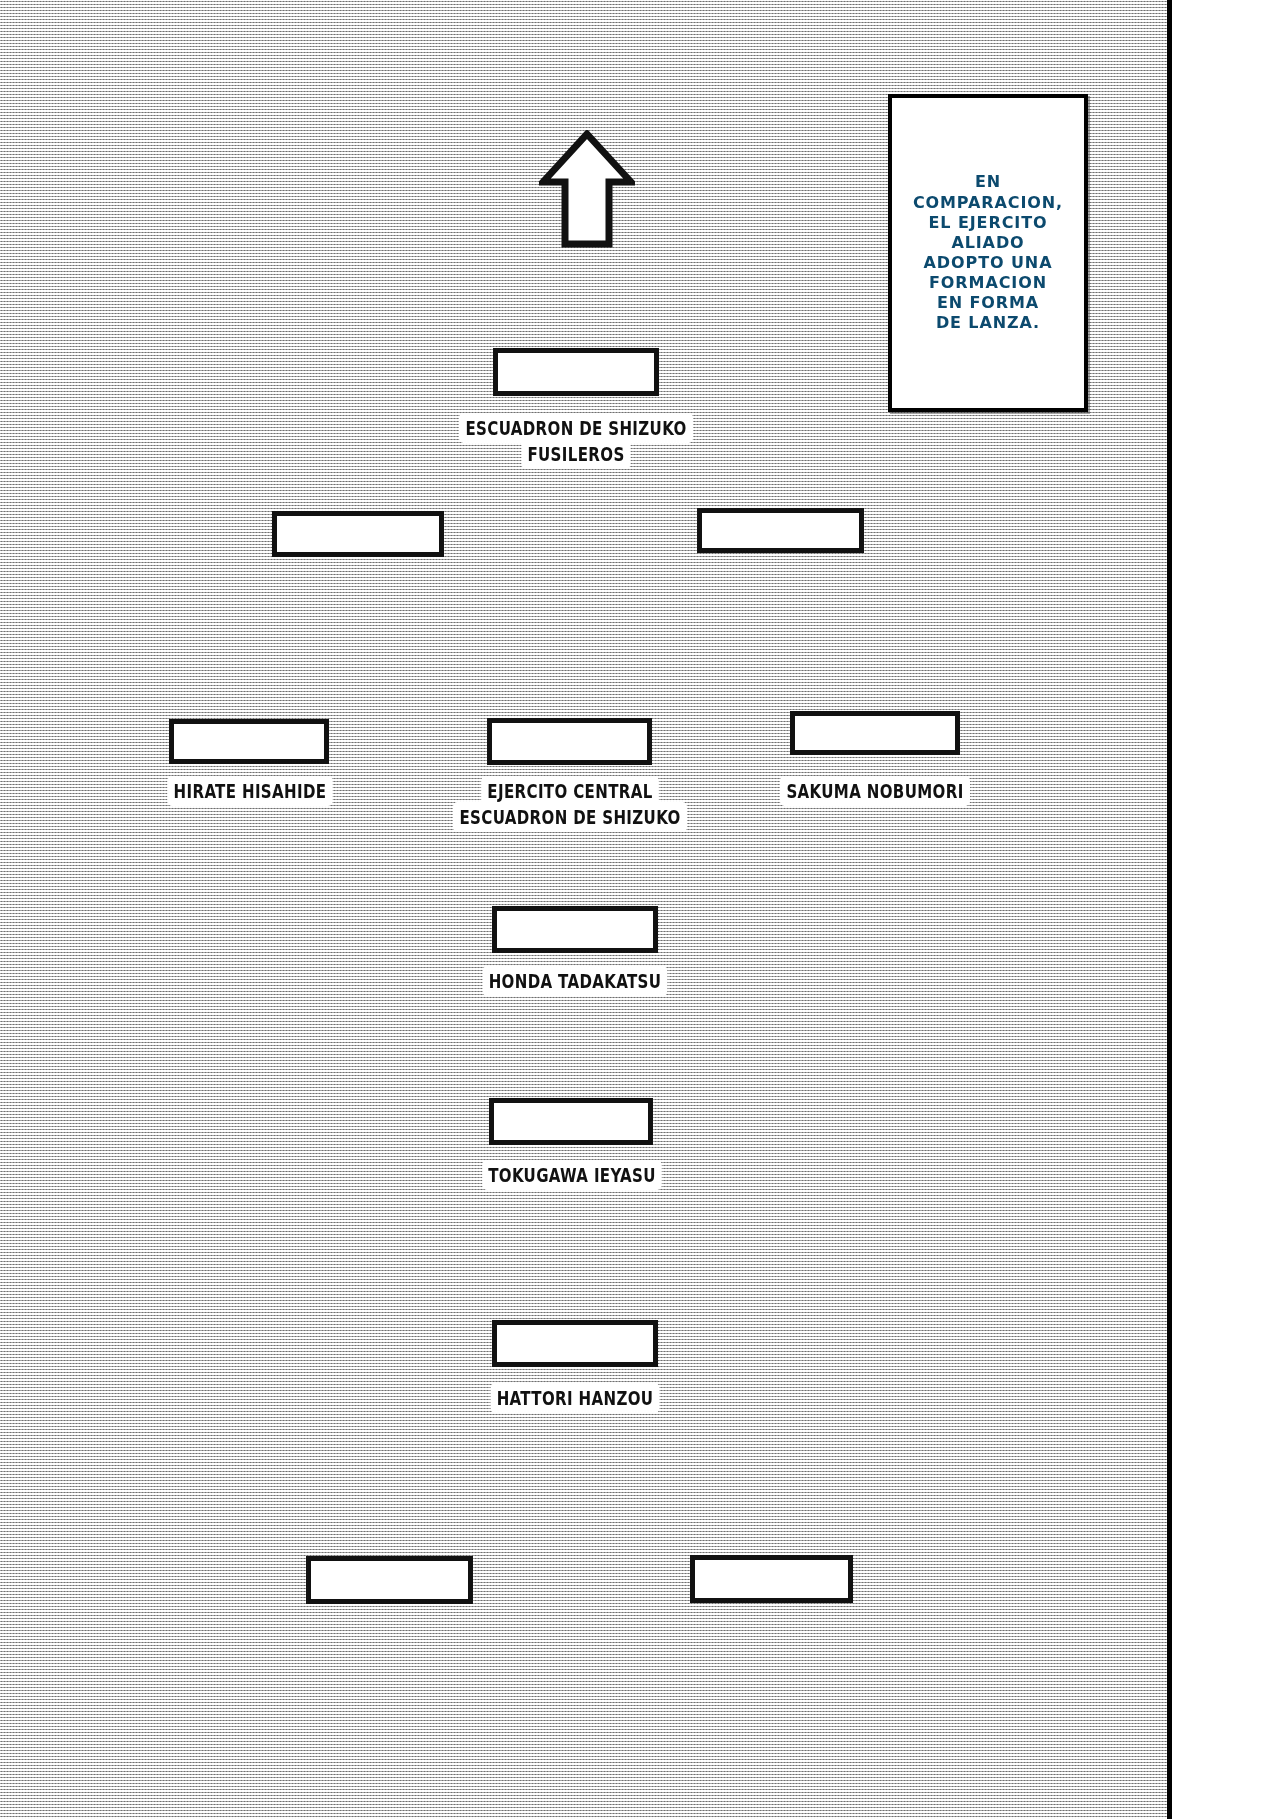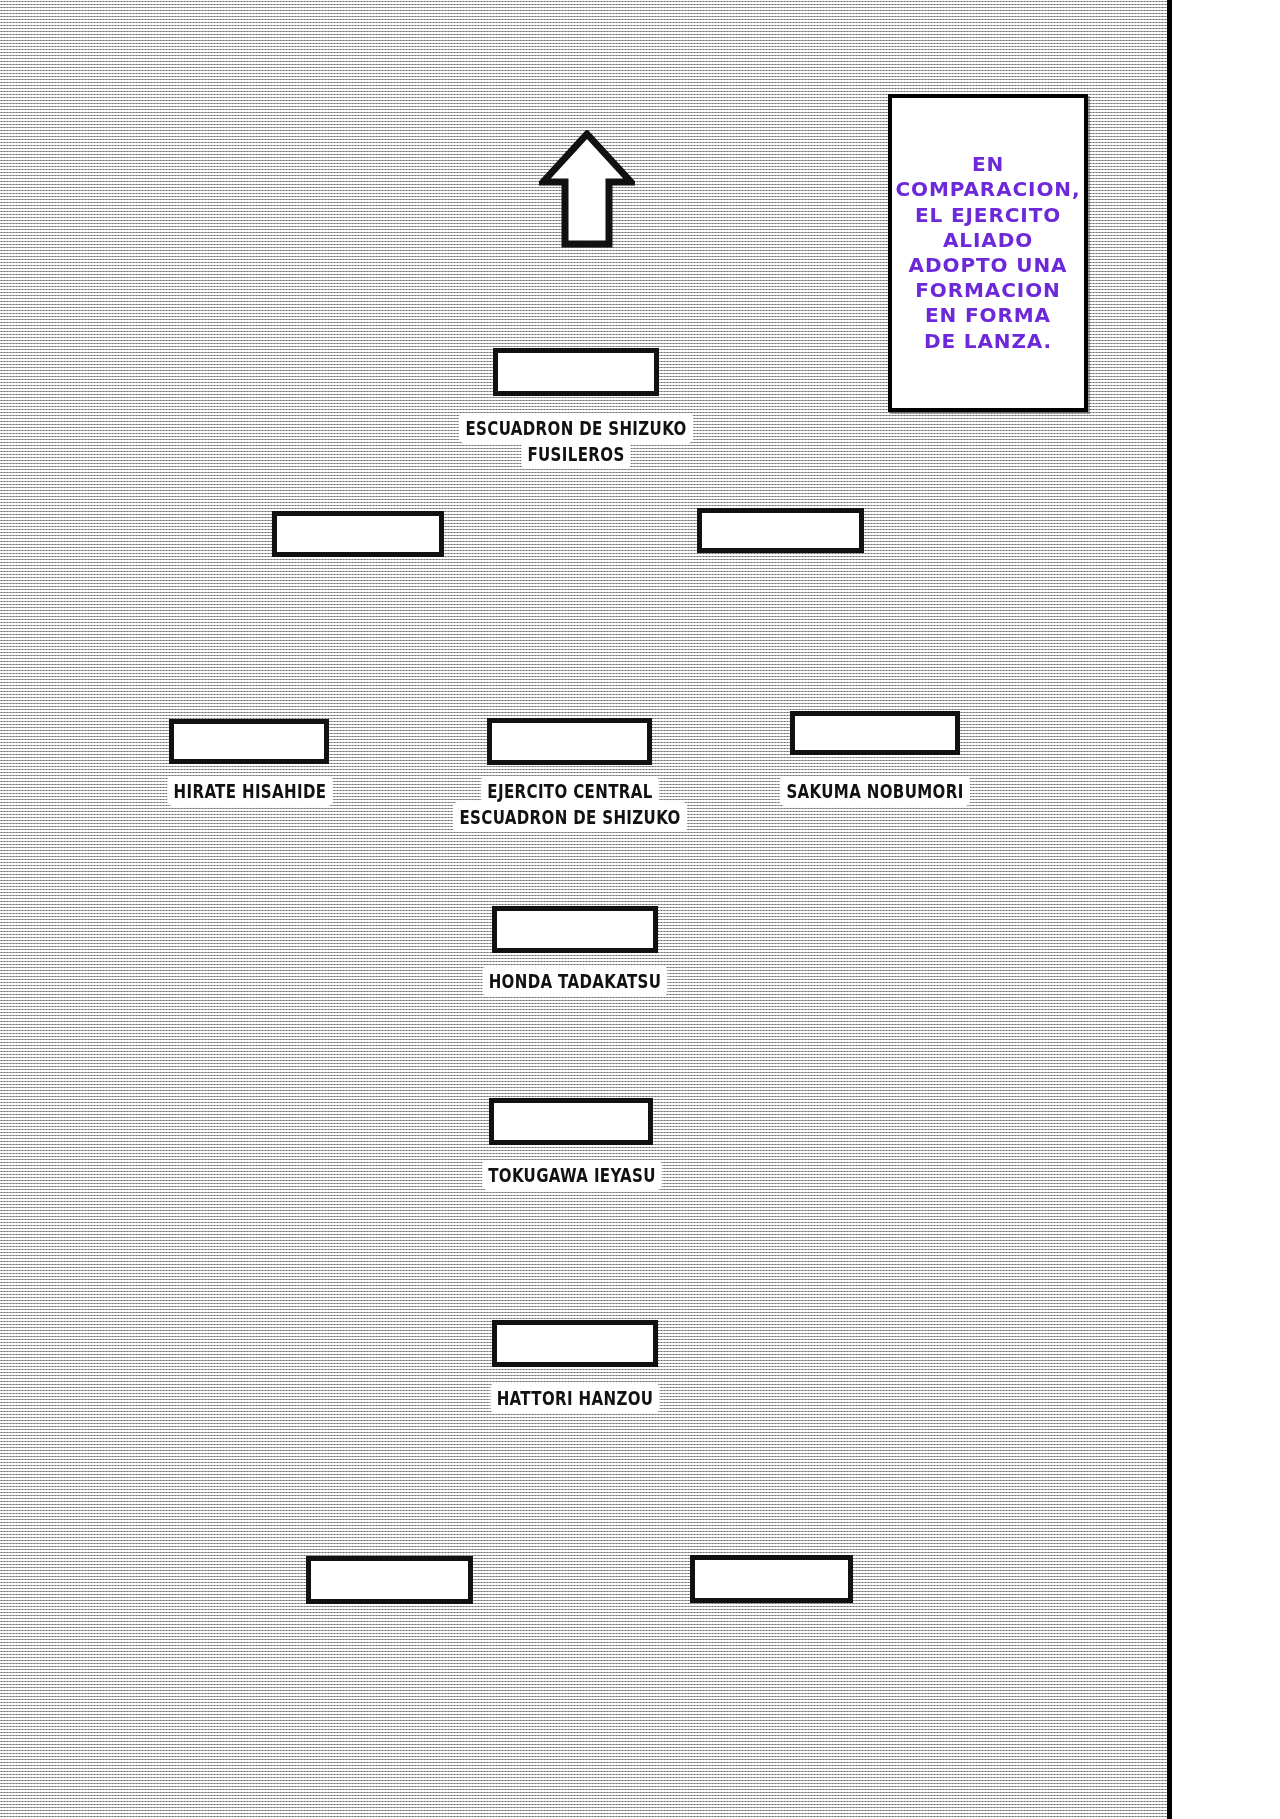--- a/index.html
+++ b/index.html
@@ -85,25 +85,25 @@
     box-sizing: border-box;
     display: flex;
     align-items: center;
     justify-content: center;
     box-shadow: 2px 2px 0 0 rgba(0,0,0,0.35);
   }
 
   #narration-text {
     font-family: "DejaVu Sans", sans-serif;
     font-weight: 700;
-    font-size: 20px;
+    font-size: 16px;
     line-height: 1.26;
     letter-spacing: 0.9px;
     text-align: center;
-    color: #6d28d9;
+    color: #0c4a6e;
     white-space: pre-line;
     padding: 0 6px;
   }
 
   
   #direction-arrow {
     position: absolute;
     left: 539px;
     top: 130px;
     width: 96px;

